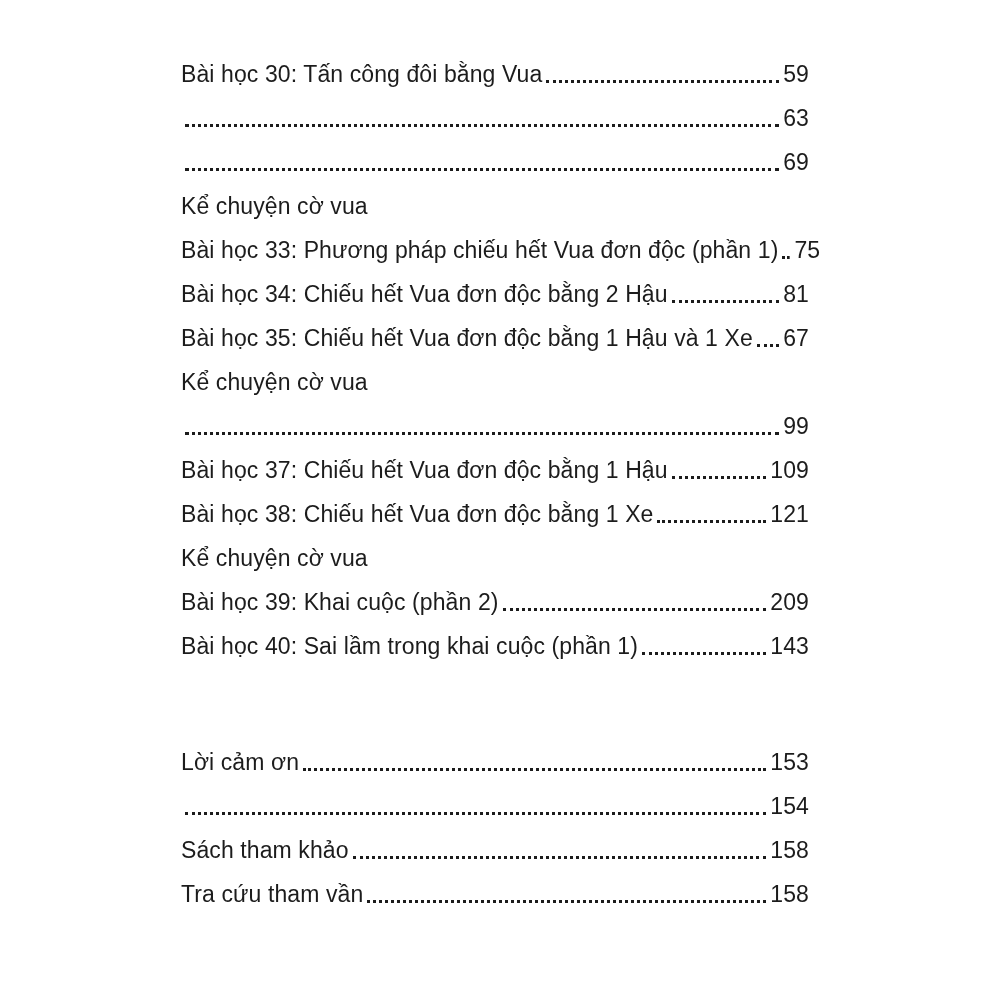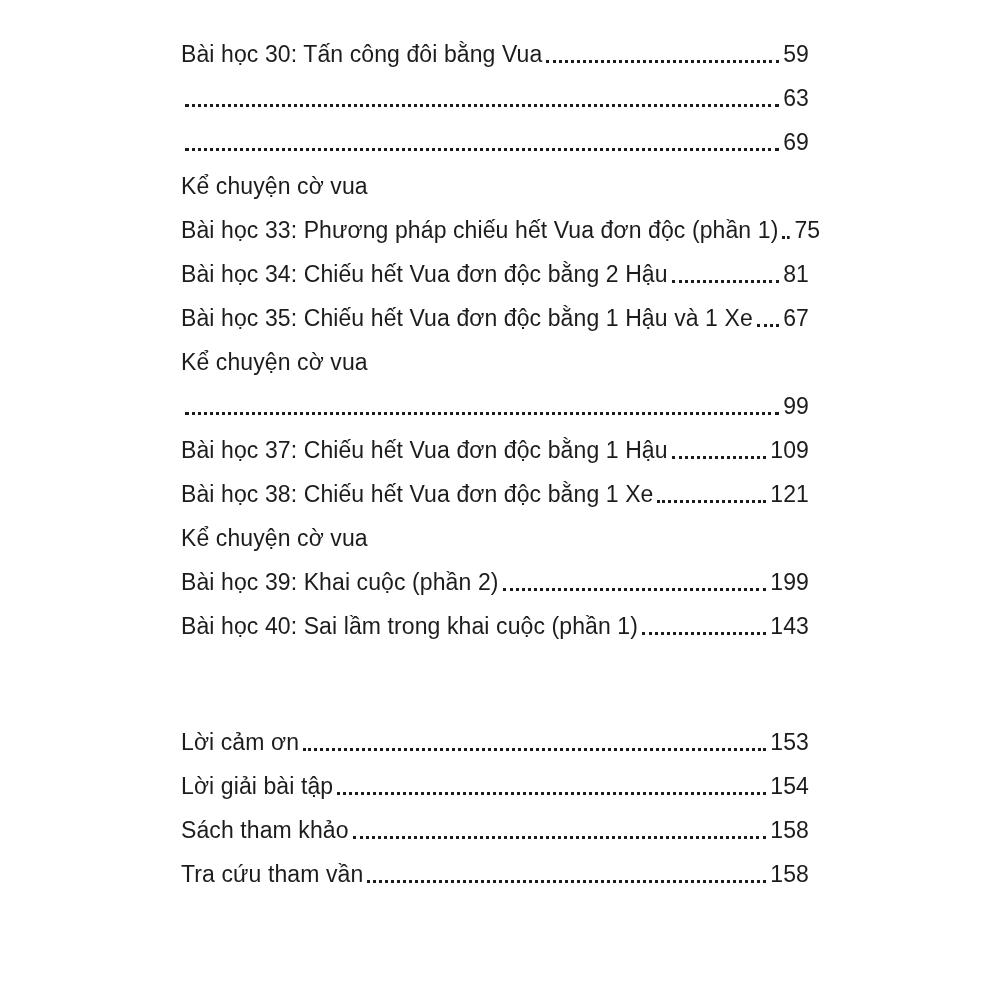--- a/index.html
+++ b/index.html
@@ -11,21 +11,21 @@
     width: 1000px;
     height: 1000px;
     position: relative;
     font-family: "Liberation Sans", "DejaVu Sans", sans-serif;
     color: #1c1c1c;
     overflow: hidden;
   }
   .page {
     position: absolute;
     left: 181px;
-    top: 32px;
+    top: 52px;
     width: 628px;
   }
   .toc-block { width: 100%; }
   .toc-back { margin-top: 72px; }
   .row {
     display: flex;
     align-items: center;
     height: 44px;
     font-size: 23px;
     white-space: nowrap;
@@ -99,36 +99,35 @@
         <span class="label">Bài học 38: Chiếu hết Vua đơn độc bằng 1 Xe</span>
         <span class="leader"></span>
         <span class="pagenum">121</span>
       </div>
       <div class="row heading">
         <span class="label">Kể chuyện cờ vua</span>
       </div>
       <div class="row entry">
         <span class="label">Bài học 39: Khai cuộc (phần 2)</span>
         <span class="leader"></span>
-        <span class="pagenum">199</span>
+        <span class="pagenum">209</span>
       </div>
       <div class="row entry">
         <span class="label">Bài học 40: Sai lầm trong khai cuộc (phần 1)</span>
         <span class="leader"></span>
         <span class="pagenum">143</span>
       </div>
     </div>
   <div class="toc-block toc-back" id="toc-back">
       <div class="row entry">
         <span class="label">Lời cảm ơn</span>
         <span class="leader"></span>
         <span class="pagenum">153</span>
       </div>
       <div class="row entry">
-        <span class="label">Lời giải bài tập</span>
         <span class="leader"></span>
         <span class="pagenum">154</span>
       </div>
       <div class="row entry">
         <span class="label">Sách tham khảo</span>
         <span class="leader"></span>
         <span class="pagenum">158</span>
       </div>
       <div class="row entry">
         <span class="label">Tra cứu tham vần</span>

